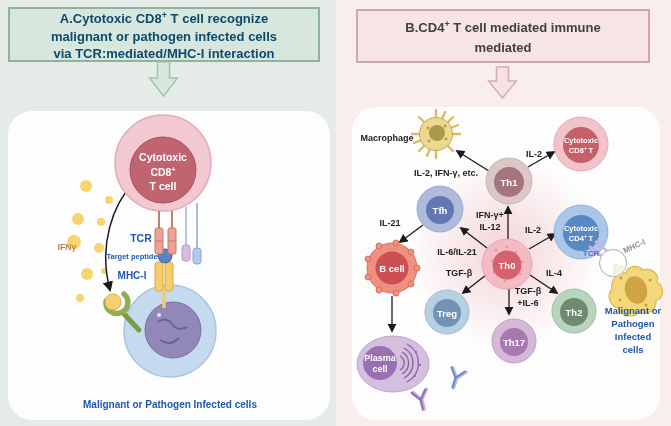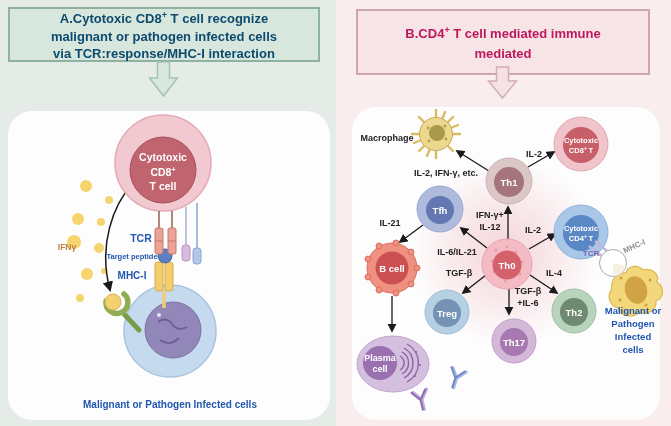--- a/index.html
+++ b/index.html
@@ -4,22 +4,22 @@
 <style>
   html,body{margin:0;padding:0;background:#fff;}
   .stage{position:relative;width:671px;height:426px;overflow:hidden;
          font-family:"Liberation Sans",sans-serif;}
   .bg-left{position:absolute;left:0;top:0;width:336px;height:426px;background:#e5ebe6;}
   .bg-right{position:absolute;left:336px;top:0;width:335px;height:426px;background:#f9eded;}
   .title-box{position:absolute;display:flex;flex-direction:column;justify-content:center;
              align-items:center;text-align:center;font-weight:bold;font-size:13px;line-height:17px;}
   .title-a{left:8px;top:7px;width:312px;height:55px;background:#d8e7de;border:2px solid #8fb2a0;
            color:#0c4a6e;box-sizing:border-box;}
-  .title-b{left:356px;top:9px;width:294px;height:66px;background:#f6e4e6;border:2px solid #d0a6ae;
-           color:#be185d;box-sizing:border-box;line-height:19px;}
+  .title-b{left:356px;top:9px;width:294px;height:54px;background:#f6e4e6;border:2px solid #d0a6ae;
+           color:#404040;box-sizing:border-box;line-height:19px;}
   .title-box sup{font-size:9px;}
   .block-arrow{position:absolute;}
   .card{position:absolute;background:#fdfdfd;border-radius:24px;}
   .card-a{left:8px;top:111px;width:322px;height:309px;}
   .card-b{left:352px;top:107px;width:308px;height:313px;}
   svg.overlay{position:absolute;left:0;top:0;}
   text{font-family:"Liberation Sans",sans-serif;}
   .cell-name{fill:#ffffff;font-weight:bold;}
   .cyto{fill:#222222;font-size:9px;font-weight:600;}
   .bluelab{fill:#2157b0;font-weight:bold;}
@@ -28,21 +28,21 @@
 <body>
 
 <div class="stage">
 
   <div class="bg-left"></div>
   <div class="bg-right"></div>
 
   <div class="title-box title-a">
     <div><span>A.Cytotoxic CD8</span><sup>+</sup><span> T cell recognize</span></div>
     <div>malignant or pathogen infected cells</div>
-    <div>via TCR:response/MHC-I interaction</div>
+    <div>via TCR:mediated/MHC-I interaction</div>
   </div>
 
   <div class="title-box title-b">
     <div><span>B.CD4</span><sup>+</sup><span> T cell mediated immune</span></div>
     <div>mediated</div>
   </div>
 
   <svg class="block-arrow" style="left:148px;top:61px" width="31" height="37">
     <polygon points="9.5,1 21.5,1 21.5,17 29.5,17 15.5,35 1.5,17 9.5,17" fill="#d9e8df" stroke="#a3c2b2" stroke-width="1.5"></polygon>
   </svg>

